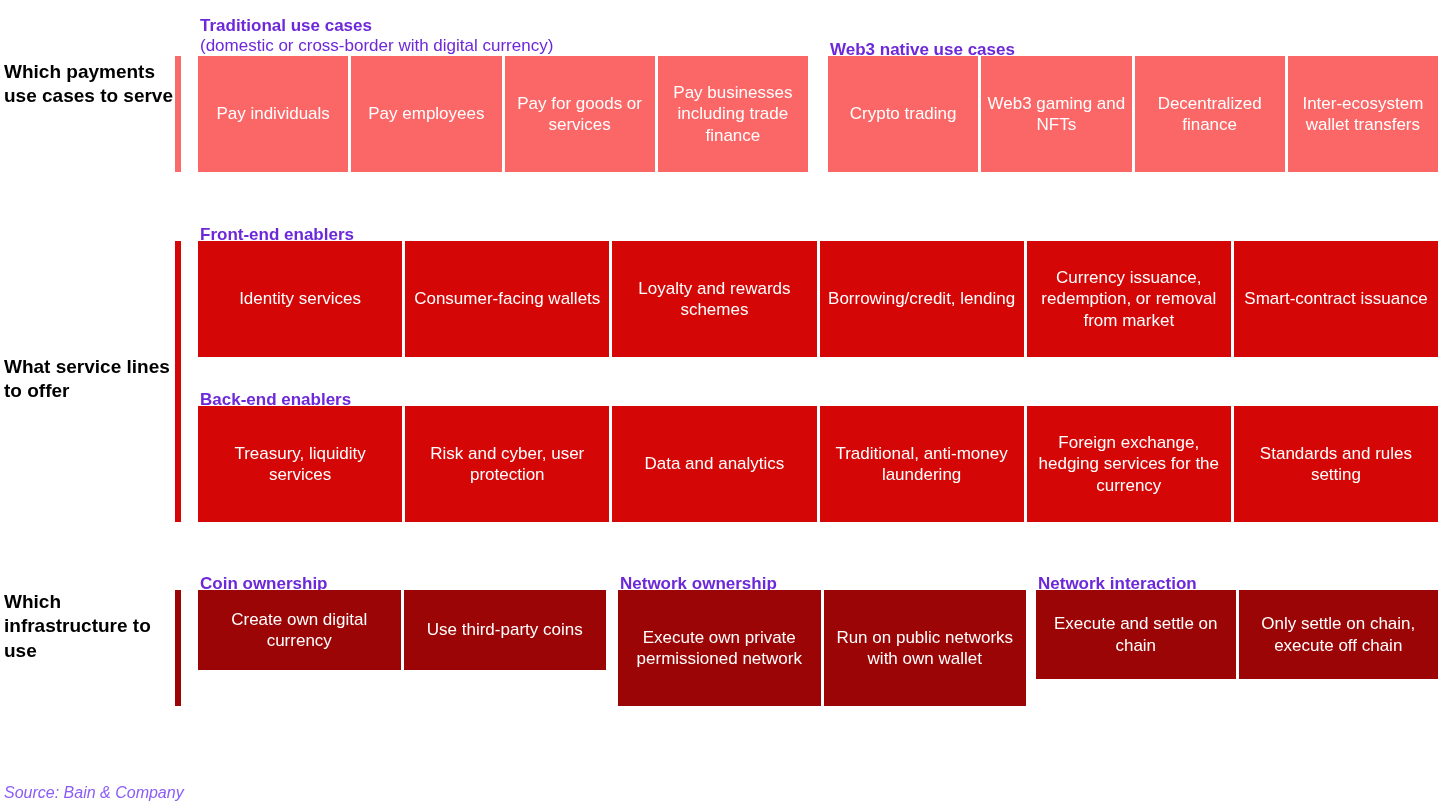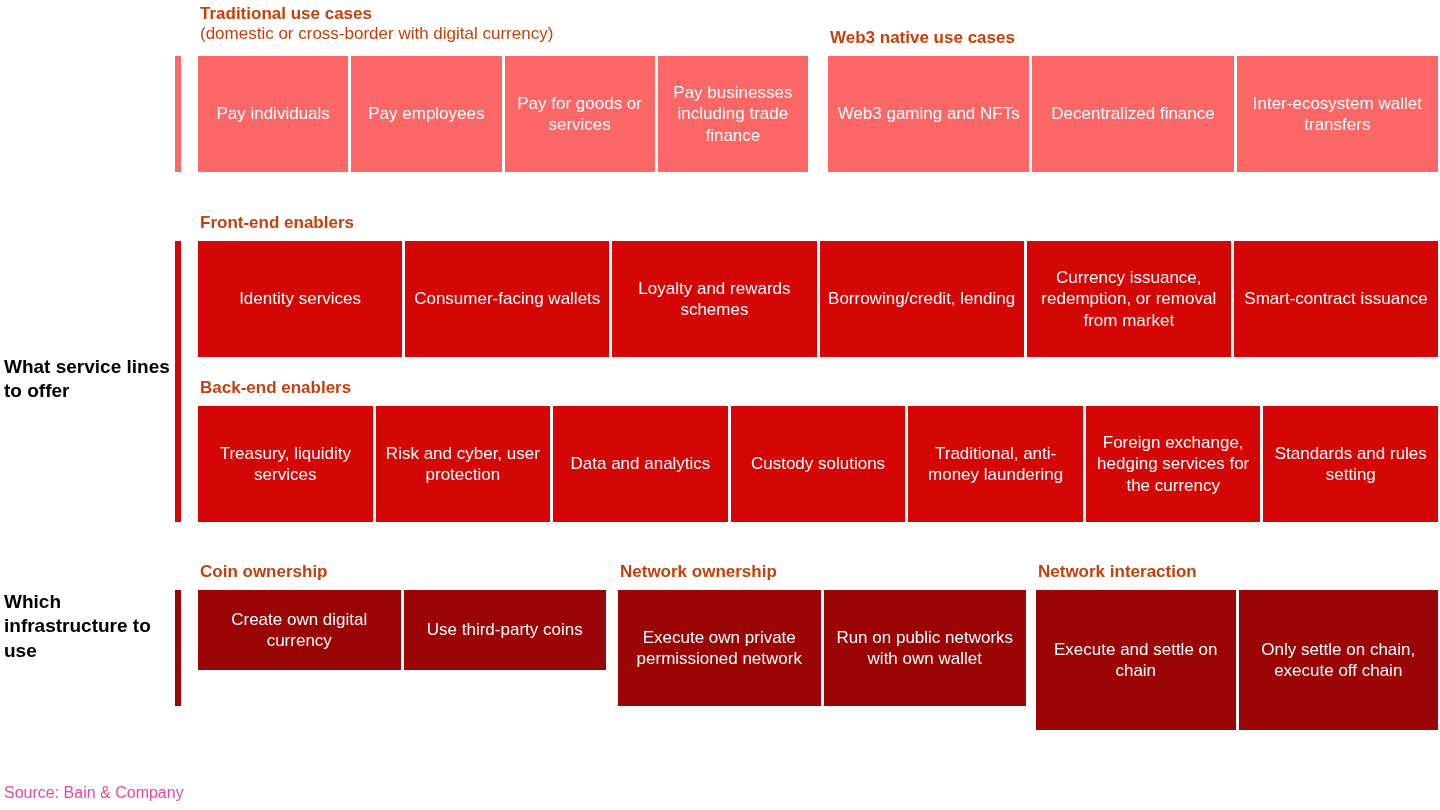--- a/index.html
+++ b/index.html
@@ -30,23 +30,24 @@
     background: #D40606;
   }
   .accent-bar.light { background: #FB6A6A; }
   .accent-bar.dark  { background: #9B0505; }
 
   
   .group-head {
     position: absolute;
     font-size: 17px;
     font-weight: bold;
-    color: #c2410c;
+    color: #6d28d9;
     line-height: 1.2;
     white-space: nowrap;
+    margin-top: 12px;
   }
   .group-head .sub {
     display: block;
     font-weight: normal;
     font-size: 17px;
   }
 
   
   .strip {
     position: absolute;
@@ -67,48 +68,51 @@
   .cell.light { background: #FB6666; }
   .cell.mid   { background: #D40606; }
   .cell.dark  { background: #9B0505; }
 
   
   .source {
     position: absolute;
     left: 4px;
     bottom: 8px;
     font-size: 16px;
-    color: #ec4899;
+    color: #8b5cf6;
+    font-style: italic;
   }
 </style>
 </head>
 <body>
 
 <div class="page">
 
+  <div class="row-label" style="top:60px;">Which payments use cases to serve</div>
 
   <div class="accent-bar light" style="left:175px; top:56px; height:116px;"></div>
 
   <div class="group-head" style="left:200px; top:4px;">
     <span>Traditional use cases</span>
     <span class="sub">(domestic or cross-border with digital currency)</span>
   </div>
 
   <div class="strip" style="left:198px; top:56px; width:610px; height:116px;">
     <div class="cell light">Pay individuals</div>
     <div class="cell light">Pay employees</div>
     <div class="cell light">Pay for goods or services</div>
     <div class="cell light">Pay businesses including trade finance</div>
   </div>
 
   <div class="group-head" style="left:830px; top:28px;text-align:center;">
     <span>Web3 native use cases</span>
   </div>
 
   <div class="strip" style="left:828px; top:56px; width:610px; height:116px;">
+    <div class="cell light">Crypto trading</div>
     <div class="cell light">Web3 gaming and NFTs</div>
     <div class="cell light">Decentralized finance</div>
     <div class="cell light">Inter-ecosystem wallet transfers</div>
   </div>
 
   <div class="row-label" style="top:355px;">What service lines to offer</div>
 
   <div class="accent-bar" style="left:175px; top:241px; height:281px;"></div>
 
   <div class="group-head" style="left:200px; top:213px;">
@@ -125,21 +129,20 @@
   </div>
 
   <div class="group-head" style="left:200px; top:378px;">
     <span>Back-end enablers</span>
   </div>
 
   <div class="strip" style="left:198px; top:406px; width:1240px; height:116px;">
     <div class="cell mid">Treasury, liquidity services</div>
     <div class="cell mid">Risk and cyber, user protection</div>
     <div class="cell mid">Data and analytics</div>
-    <div class="cell mid">Custody solutions</div>
     <div class="cell mid">Traditional, anti-money laundering</div>
     <div class="cell mid">Foreign exchange, hedging services for the currency</div>
     <div class="cell mid">Standards and rules setting</div>
   </div>
 
   <div class="row-label" style="top:590px;">Which infrastructure to use</div>
 
   <div class="accent-bar dark" style="left:175px; top:590px; height:116px;"></div>
 
   <div class="group-head" style="left:200px; top:562px;">
@@ -157,20 +160,20 @@
 
   <div class="strip" style="left:618px; top:590px; width:408px; height:116px;">
     <div class="cell dark">Execute own private permissioned network</div>
     <div class="cell dark">Run on public networks with own wallet</div>
   </div>
 
   <div class="group-head" style="left:1038px; top:562px;">
     <span>Network interaction</span>
   </div>
 
-  <div class="strip" style="left:1036px; top:590px; width:402px; height:140px;">
+  <div class="strip" style="left:1036px; top:590px; width:402px; height:89px;">
     <div class="cell dark">Execute and settle on chain</div>
     <div class="cell dark">Only settle on chain, execute off chain</div>
   </div>
 
   <div class="source">Source: Bain &amp; Company</div>
 
 </div>
 
 </body></html>

